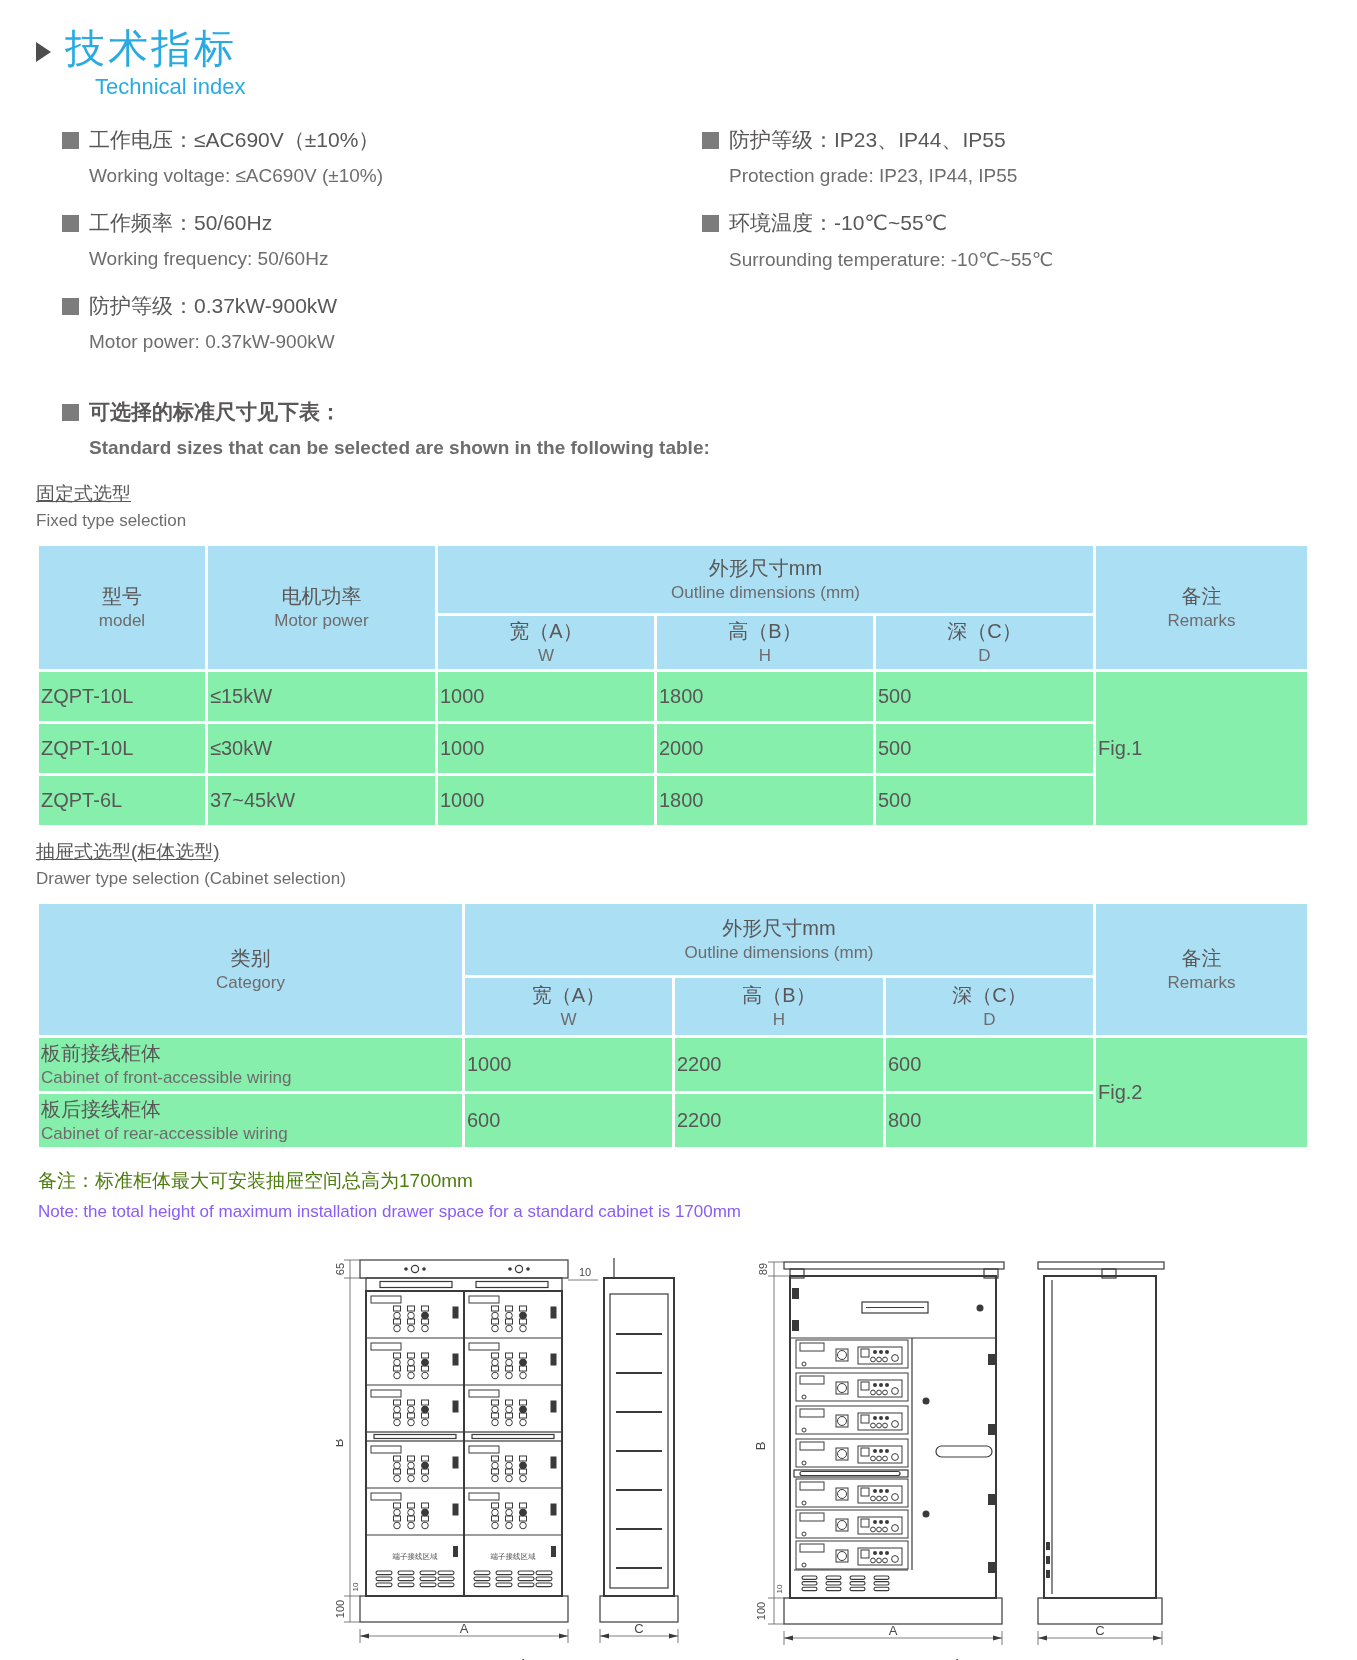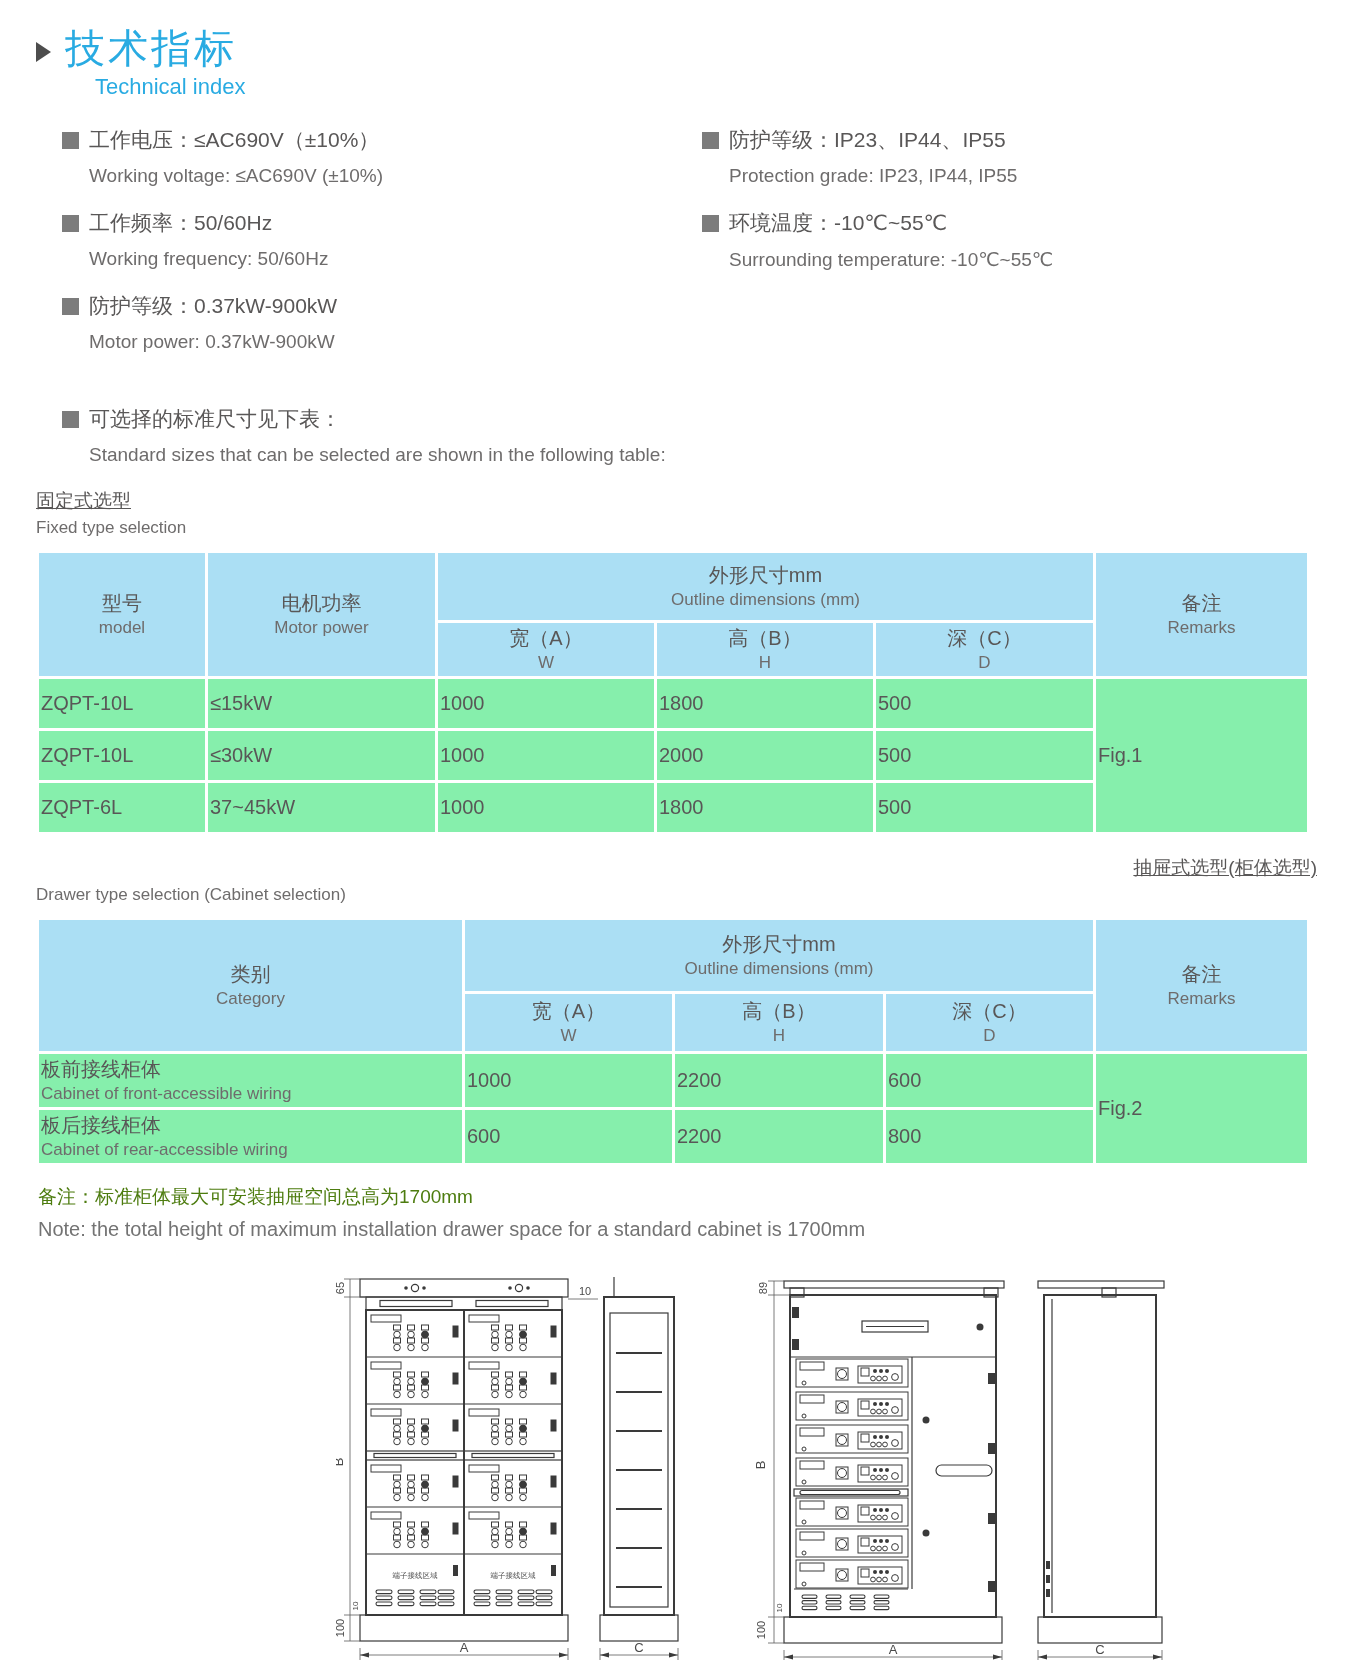--- a/index.html
+++ b/index.html
@@ -37,21 +37,21 @@
   th,td { border:3px solid #ffffff; font-weight:normal; vertical-align:middle; padding:2px; }
   thead th { background:#abdff4; }
   tbody td { background:#86efac; }
   .c-zh { font-size:20px; color:#595757; line-height:1.35; }
   .c-en { font-size:17px; color:#6e6c6c; line-height:1.3; }
   .c-val { font-size:20px; color:#595757; }
   .t1-h1 { height:70px; } .t1-h2 { height:52px; } .t1-r { height:52px; }
   .t2-h1 { height:74px; } .t2-h2 { height:60px; } .t2-r { height:56px; }
 
   .note-zh { font-size:19px; color:#4d7c0f; margin:18px 0 0 2px; }
-  .note-en { font-size:20px; color:#737373; margin:8px 0 0 2px; }
+  .note-en { font-size:17px; color:#8b5cf6; margin:8px 0 0 2px; }
 
   
   .figures { display:flex; gap:24px; margin:24px 0 0 300px; }
   .figblock { text-align:center; }
   .figcap { font-size:20px; color:#595757; margin-top:2px; }
   svg text { fill:#4a4a4a; stroke:none; font-family:"Liberation Sans","DejaVu Sans",sans-serif; }
   .ln { fill:none; stroke:#3a3a3a; stroke-width:1.2; }
   .ln2 { fill:none; stroke:#3a3a3a; stroke-width:2; }
   .thin { fill:none; stroke:#5a5a5a; stroke-width:0.8; }
   .fl { fill:#3a3a3a; stroke:none; }
@@ -104,21 +104,21 @@
         </div>
         <div class="spec">
           <div class="spec-zh">
               <span class="bullet"></span>
               <span>环境温度：-10℃~55℃</span>
             </div>
           <div class="spec-en">Surrounding temperature: -10℃~55℃</div>
         </div>
       </div>
     </div>
-    <div class="spec" style="margin-top:30px;">
+    <div class="spec" style="margin-top:23px;font-weight:bold;">
       <div class="spec-zh">
           <span class="bullet"></span>
           <span>可选择的标准尺寸见下表：</span>
         </div>
       <div class="spec-en">Standard sizes that can be selected are shown in the following table:</div>
     </div>
   </div>
 
   <div class="tbl-label-zh">固定式选型</div>
   <div class="tbl-label-en">Fixed type selection</div>
@@ -185,21 +185,21 @@
       <tr class="t1-r">
         <td class="c-val">ZQPT-6L</td>
         <td class="c-val">37~45kW</td>
         <td class="c-val">1000</td>
         <td class="c-val">1800</td>
         <td class="c-val">500</td>
       </tr>
     </tbody>
   </table>
 
-  <div class="tbl-label-zh" style="margin-top:20px;text-align:right;">抽屉式选型(柜体选型)</div>
+  <div class="tbl-label-zh" style="margin-top:11px;">抽屉式选型(柜体选型)</div>
   <div class="tbl-label-en">Drawer type selection (Cabinet selection)</div>
 
   <table>
     <colgroup>
         <col style="width:426px">
         <col style="width:210px">
         <col style="width:211px">
         <col style="width:210px">
         <col style="width:214px">
       </colgroup>

